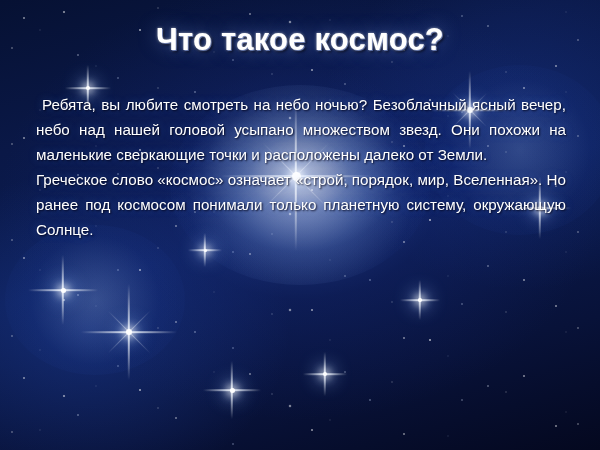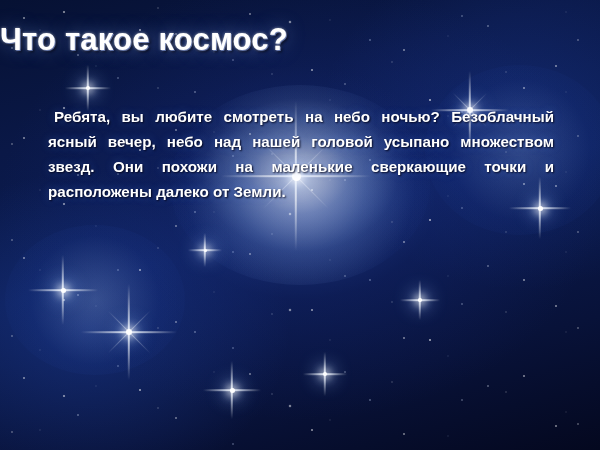--- a/index.html
+++ b/index.html
@@ -105,20 +105,21 @@
     border-radius: 50%;
     pointer-events: none;
     transform: translate(-50%, -50%);
   }
 
   .title {
     position: absolute;
     left: 0;
     right: 0;
     top: 22px;
+    text-align: center;
     font-size: 31px;
     font-weight: bold;
     color: #ffffff;
     letter-spacing: 0.2px;
     text-shadow:
       0 0 3px rgba(255,255,255,0.55),
       1px 1px 0 #4b5f9a,
       2px 2px 3px rgba(0,0,10,0.85),
       0 0 18px rgba(140,180,255,0.5);
     font-family: "Liberation Sans", sans-serif;
@@ -129,22 +130,21 @@
     left: 36px;
     right: 34px;
     top: 92px;
     color: #ffffff;
     font-size: 15.2px;
     line-height: 25px;
     text-align: justify;
     text-shadow: 1px 1px 2px rgba(0,0,20,0.9), 0 0 9px rgba(90,140,255,0.35);
   }
   .body-text p {
-    margin: 12px;
-    font-weight: bold;
+    margin: 0;
   }
   .body-text p.first {
     text-indent: 6px;
   }
 </style>
 </head>
 <body>
 
 <div id="slide">
 
@@ -210,15 +210,16 @@
   <div class="sparkle" style="left:205px; top:250px; width:34px; height:34px;">
     <span class="beam-h"></span>
       <span class="beam-v"></span>
       <span class="core" style="width:3px;height:3px;margin:-1.5px 0 0 -1.5px;"></span>
   </div>
 
   <div class="title">Что такое космос?</div>
 
   <div class="body-text">
     <p class="first">Ребята, вы любите смотреть на небо ночью? Безоблачный ясный вечер, небо над нашей головой усыпано множеством звезд. Они похожи на маленькие сверкающие точки и расположены далеко от Земли.</p>
+    <p>Греческое слово «космос» означает «строй, порядок, мир, Вселенная». Но ранее под  космосом понимали только планетную систему, окружающую Солнце.</p>
   </div>
 
 </div>
 
 </body></html>

